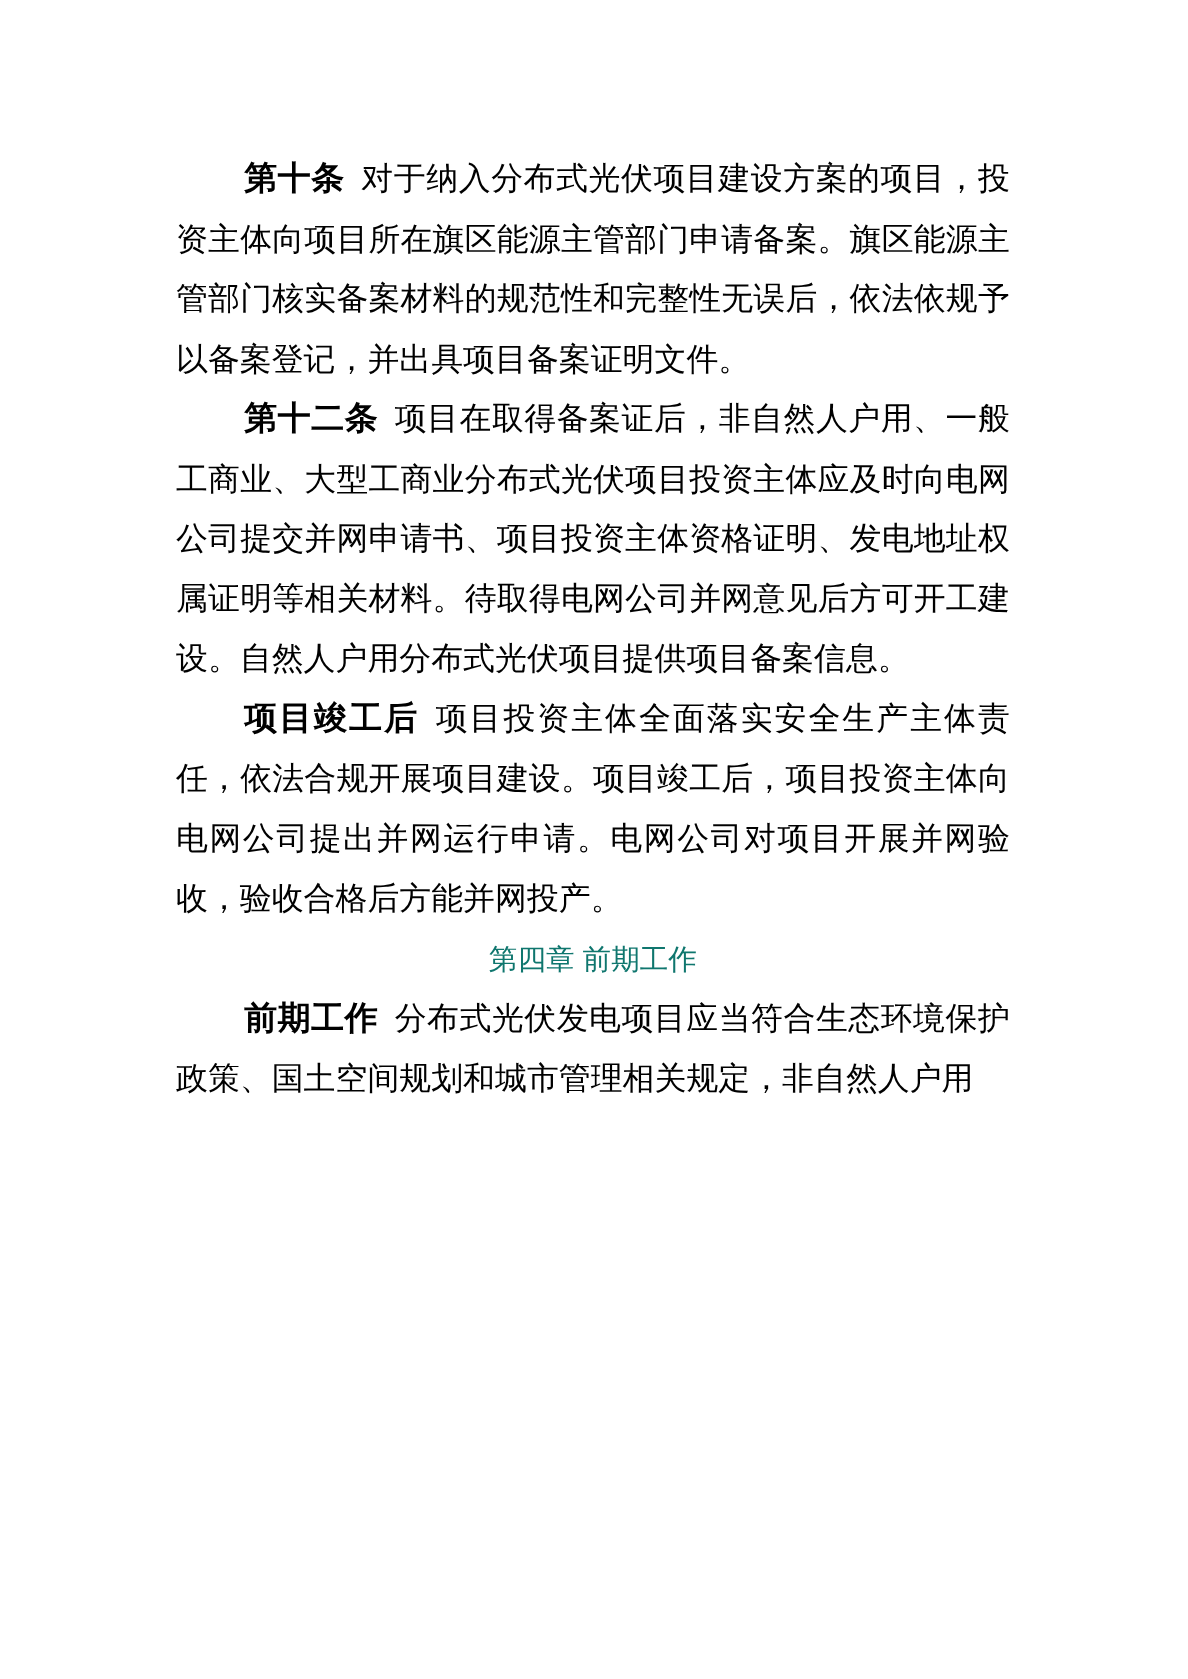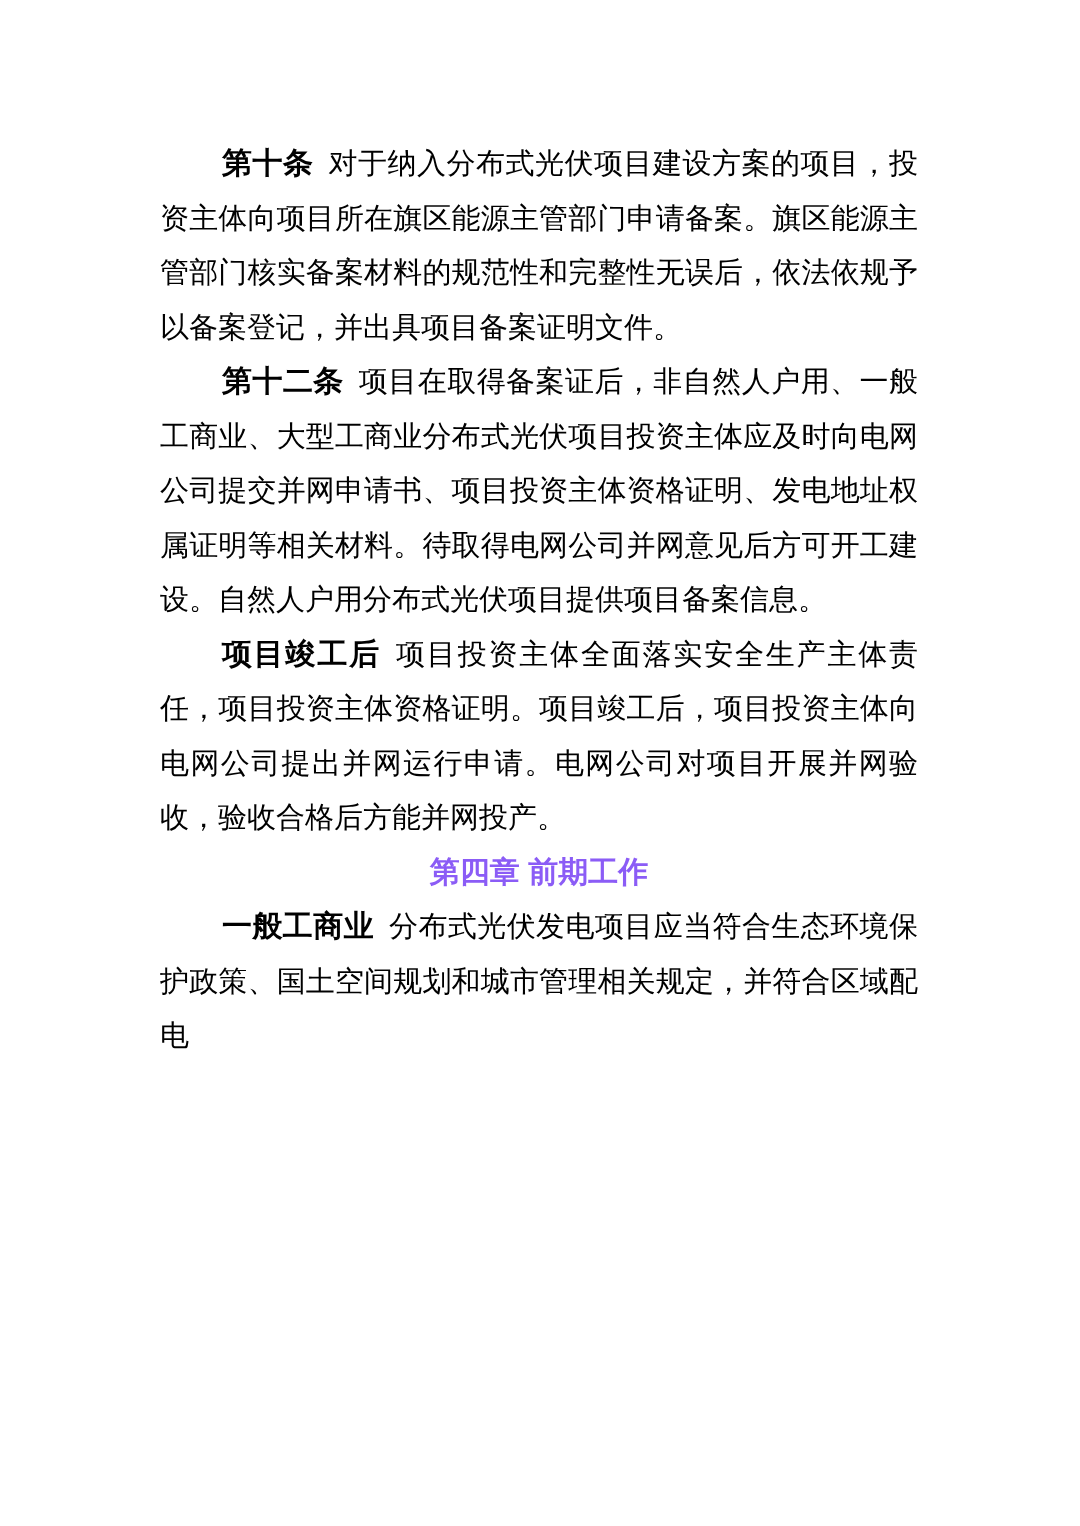--- a/index.html
+++ b/index.html
@@ -32,37 +32,37 @@
     font-family: "Liberation Sans", "DejaVu Sans", sans-serif;
     font-weight: 700;
     font-size: 30px;
     margin-right: 15px;
   }
   .chapter-heading {
     margin: 0;
     text-align: center;
     text-indent: 0;
     font-family: "Liberation Sans", "DejaVu Sans", sans-serif;
-    font-weight: 700;
-    font-size: 30px;
+    font-weight: 400;
+    font-size: 26px;
     line-height: 54.5px;
-    color: #8b5cf6;
+    color: #0f766e;
   }
 </style>
 </head>
 <body>
 
 <div class="doc-page">
   <div class="doc-body">
 
     <p class="para"><span class="article-label">第十条</span><span>对于纳入分布式光伏项目建设方案的项目，投资主体向项目所在旗区能源主管部门申请备案。旗区能源主管部门核实备案材料的规范性和完整性无误后，依法依规予以备案登记，并出具项目备案证明文件。</span></p>
 
     <p class="para"><span class="article-label">第十二条</span><span>项目在取得备案证后，非自然人户用、一般工商业、大型工商业分布式光伏项目投资主体应及时向电网公司提交并网申请书、项目投资主体资格证明、发电地址权属证明等相关材料。待取得电网公司并网意见后方可开工建设。自然人户用分布式光伏项目提供项目备案信息。</span></p>
 
-    <p class="para"><span class="article-label">项目竣工后</span><span>项目投资主体全面落实安全生产主体责任，项目投资主体资格证明。项目竣工后，项目投资主体向电网公司提出并网运行申请。电网公司对项目开展并网验收，验收合格后方能并网投产。</span></p>
+    <p class="para"><span class="article-label">项目竣工后</span><span>项目投资主体全面落实安全生产主体责任，依法合规开展项目建设。项目竣工后，项目投资主体向电网公司提出并网运行申请。电网公司对项目开展并网验收，验收合格后方能并网投产。</span></p>
 
 
     <h2 class="chapter-heading">第四章 前期工作</h2>
 
-    <p class="para"><span class="article-label">一般工商业</span><span>分布式光伏发电项目应当符合生态环境保护政策、国土空间规划和城市管理相关规定，并符合区域配电</span></p>
+    <p class="para"><span class="article-label">前期工作</span><span>分布式光伏发电项目应当符合生态环境保护政策、国土空间规划和城市管理相关规定，非自然人户用</span></p>
 
   </div>
 </div>
 
 </body></html>

